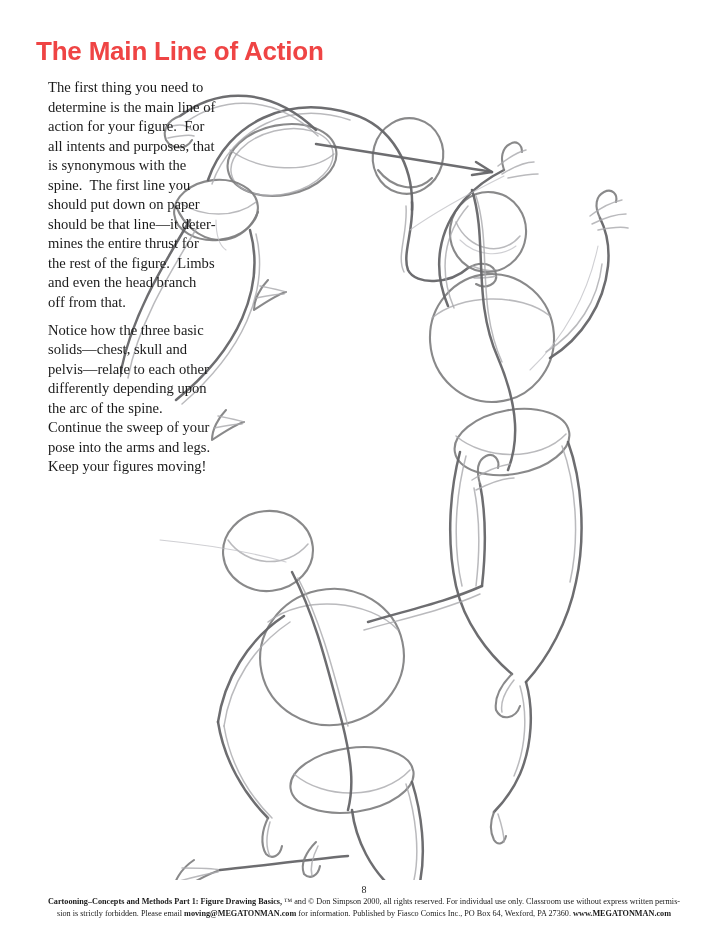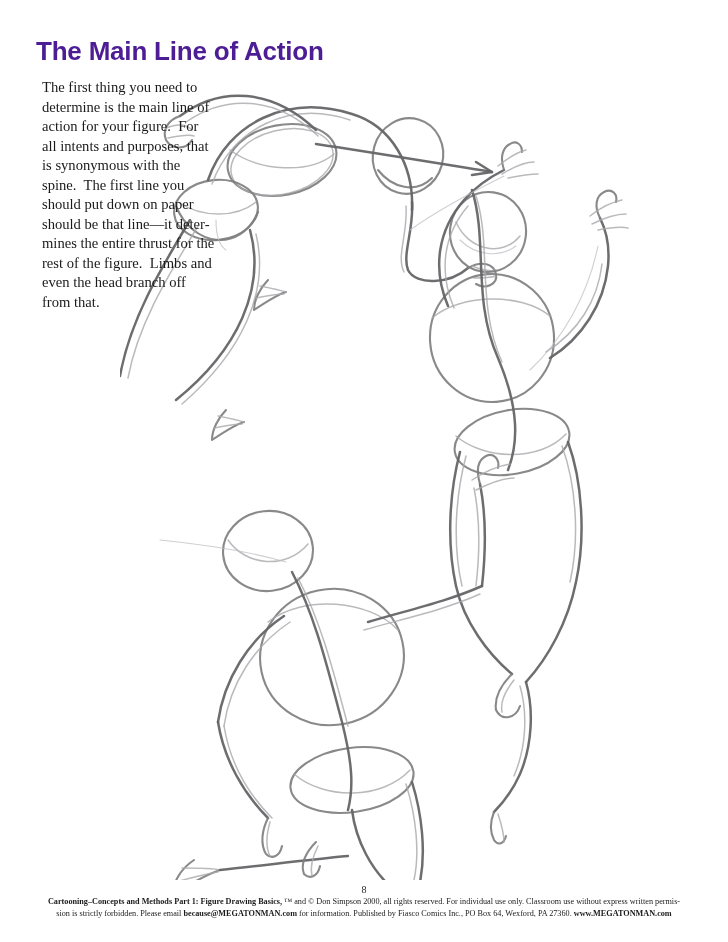--- a/index.html
+++ b/index.html
@@ -24,39 +24,39 @@
 
   
   .page-title {
     position: absolute;
     left: 36px;
     top: 36px;
     font-family: "Liberation Sans", sans-serif;
     font-weight: bold;
     font-size: 26px;
     letter-spacing: -0.2px;
-    color: #4c1d95;
+    color: #ef4444;
     margin: 0;
     white-space: nowrap;
   }
 
   
   .text-column {
     position: absolute;
     left: 36px;
     top: 78px;
     width: 180px;
     z-index: 3;
   }
   .body-paragraph {
     font-family: "Liberation Serif", serif;
     font-size: 14.6px;
     line-height: 19.55px;
     color: #1a1a1a;
-    margin: 0 0 8px 6px;
+    margin: 0 0 8px 12px;
     text-align: left;
     white-space: pre-wrap;
     -webkit-font-smoothing: antialiased;
   }
 
   
   .artwork {
     position: absolute;
     left: 120px;
     top: 70px;
@@ -101,20 +101,21 @@
 </style>
 </head>
 <body>
 
 <div id="page">
 
   <h1 class="page-title">The Main Line of Action</h1>
 
   <div class="text-column">
     <p class="body-paragraph">The first thing you need to determine is the main line of action for your figure.  For all intents and purposes, that is synonymous with the spine.  The first line you should put down on paper should be that line—it deter-mines the entire thrust for the rest of the figure.  Limbs and even the head branch off from that.</p>
+    <p class="body-paragraph">Notice how the three basic solids—chest, skull and pelvis—relate to each other differently depending upon the arc of the spine. Continue the sweep of your pose into the arms and legs. Keep your figures moving!</p>
   </div>
 
   <div class="artwork">
     <svg viewBox="0 0 600 810" xmlns="http://www.w3.org/2000/svg">
 
       <g>
 
         <ellipse class="pencil" cx="162" cy="90" rx="55" ry="35" transform="rotate(-11 162 90)"></ellipse>
         <ellipse class="pencil-light" cx="162" cy="92" rx="52" ry="32" transform="rotate(-14 162 92)"></ellipse>
         <path class="pencil-light" d="M110 80 C 140 102, 190 104, 214 84"></path>
@@ -256,16 +257,16 @@
         <path class="pencil-light" d="M198 776 C 192 788, 190 798, 192 806"></path>
       </g>
 
     </svg>
   </div>
 
   <div class="page-number">8</div>
 
   <div class="footer">
     <span class="footer-line"><b>Cartooning–Concepts and Methods Part 1: Figure Drawing Basics,</b><span> ™ and © Don Simpson 2000, all rights reserved.  For individual use only.  Classroom use without express written permis-</span></span>
-    <span class="footer-line"><span>sion is strictly forbidden.  Please email </span><b>because@MEGATONMAN.com</b><span> for information.  Published by Fiasco Comics Inc., PO Box 64, Wexford, PA 27360.  </span><b>www.MEGATONMAN.com</b></span>
+    <span class="footer-line"><span>sion is strictly forbidden.  Please email </span><b>moving@MEGATONMAN.com</b><span> for information.  Published by Fiasco Comics Inc., PO Box 64, Wexford, PA 27360.  </span><b>www.MEGATONMAN.com</b></span>
   </div>
 
 </div>
 
 </body></html>

